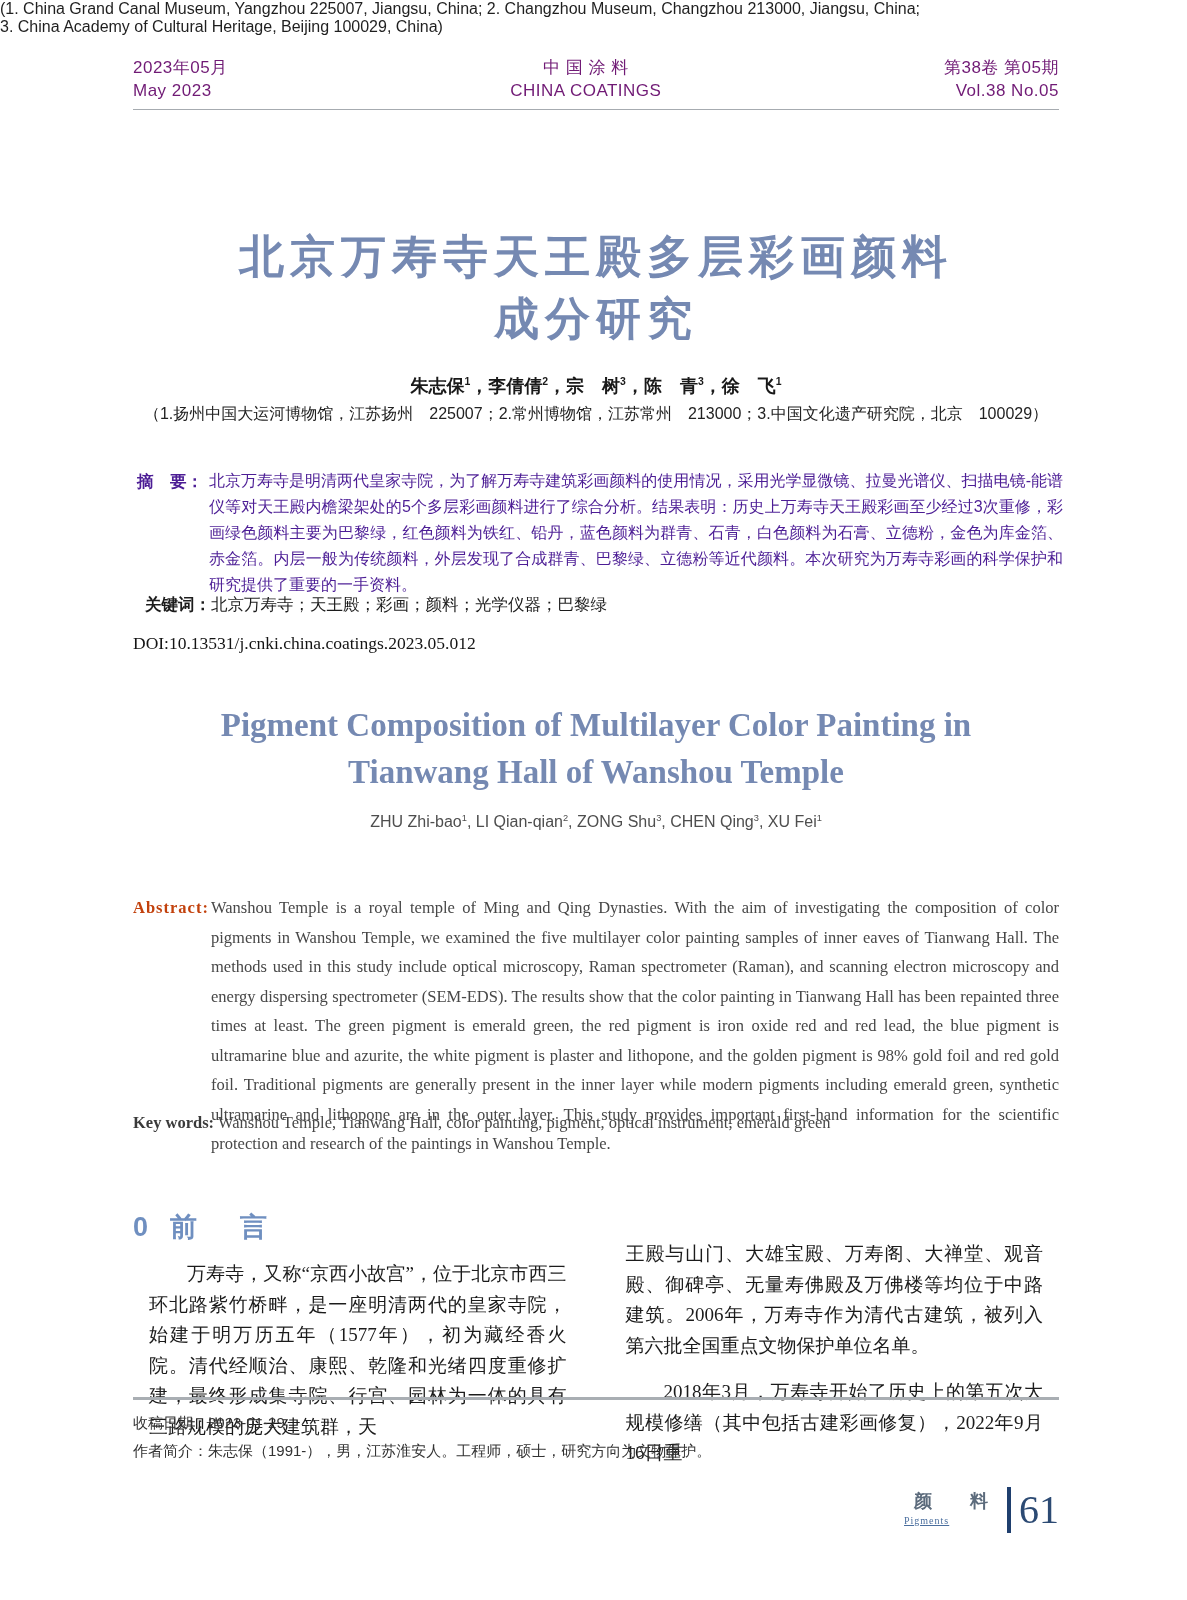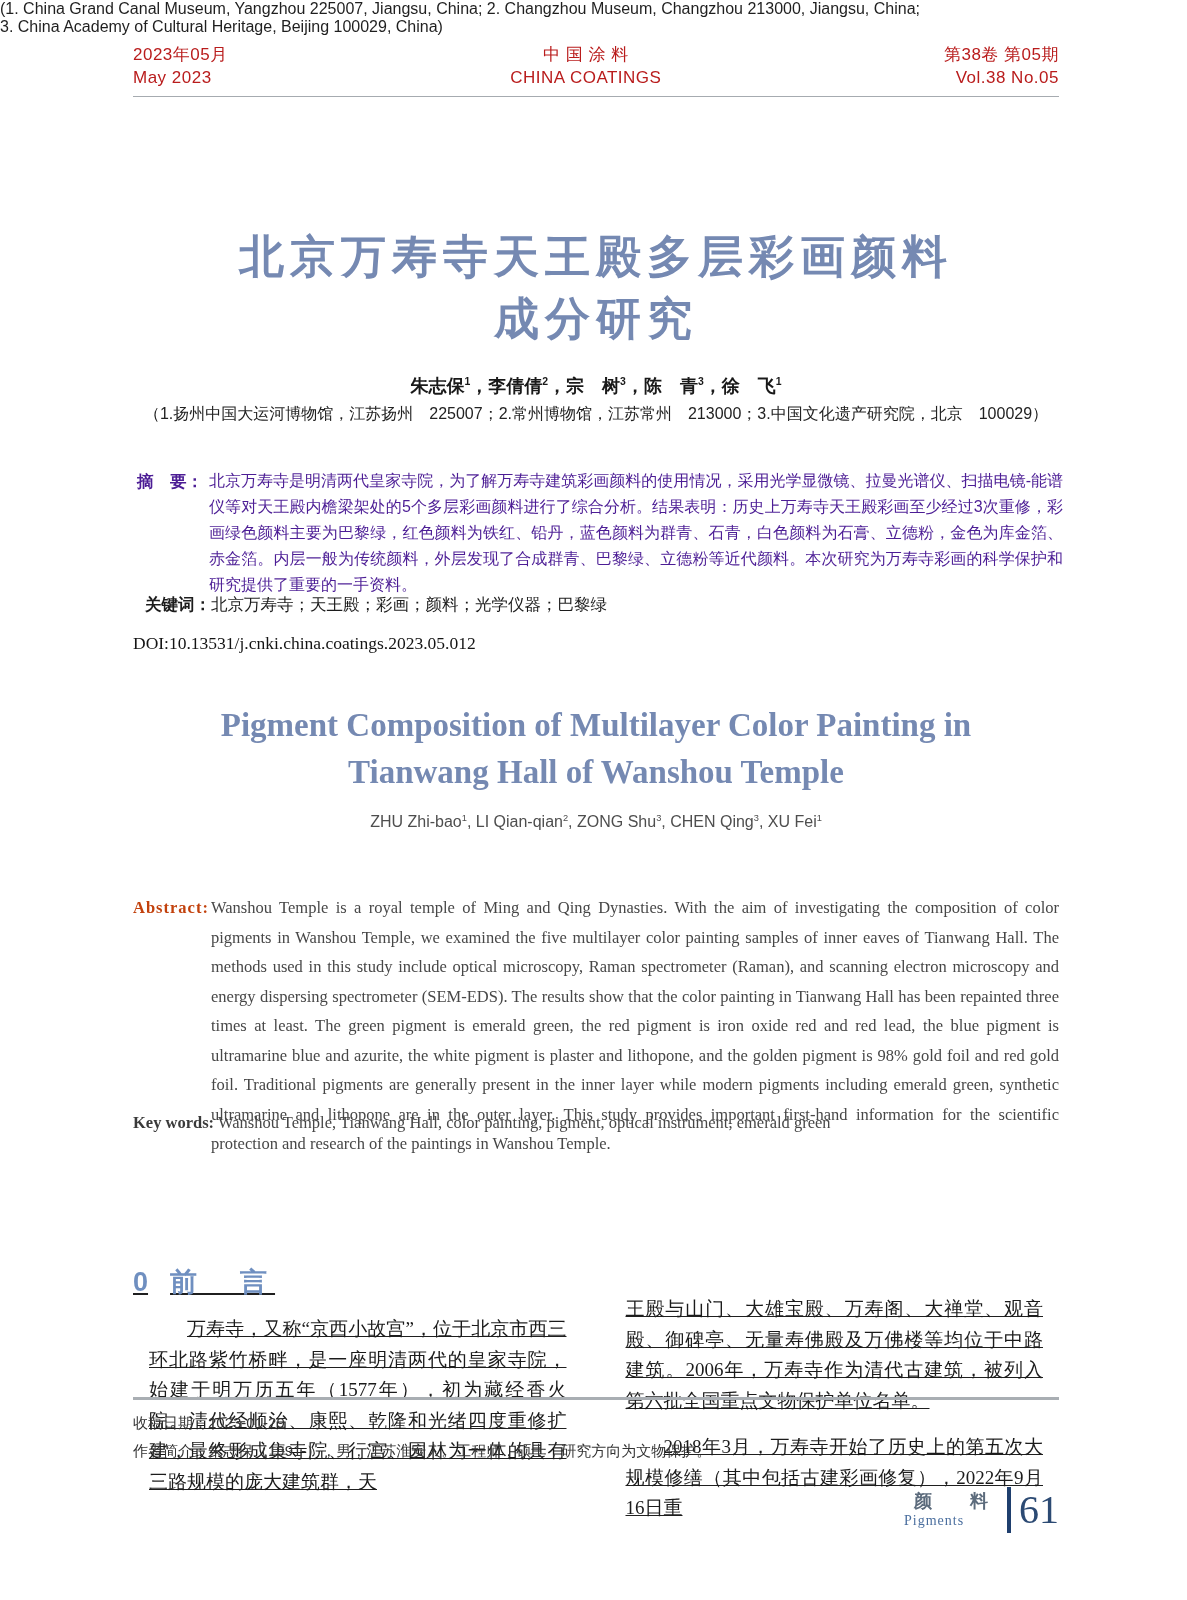--- a/index.html
+++ b/index.html
@@ -6,23 +6,23 @@
   .page {
     position:relative; width:1187px; height:1600px; margin:0 auto;
     background:#ffffff; overflow:hidden;
     font-family:"Liberation Sans", sans-serif; color:#1f1f1f;
   }
   .abs { position:absolute; }
   sup { font-size:0.58em; vertical-align:super; line-height:0; }
 
   
   .jheader {
-    top:43px; left:133px; width:926px;
+    top:56px; left:133px; width:926px;
     display:flex; justify-content:space-between; align-items:flex-end;
-    color:#b91c1c; font-size:17px; line-height:23px; letter-spacing:0.5px;
+    color:#701a75; font-size:17px; line-height:23px; letter-spacing:0.5px;
     padding-bottom:7px; border-bottom:1.5px solid #a6abb0;
   }
   .jh-col { white-space:nowrap; }
   .jh-center { text-align:center; }
   .jh-right { text-align:right; }
 
   
   .zh-title {
     top:226px; left:133px; width:926px; text-align:center;
     font-weight:bold; font-size:45px; line-height:62px; letter-spacing:6px;
@@ -91,22 +91,22 @@
   }
   .keywords-en {
     top:1111px; left:133px; width:926px;
     font-family:"Liberation Serif", serif;
     font-size:16.5px; line-height:24px; color:#474747; margin:0;
   }
   .keywords-en .kw-label { font-weight:bold; color:#3a3a3a; }
 
   
   .columns {
-    top:1266px; left:133px; width:926px;
-    display:flex; gap:27px;text-decoration:underline;
+    top:1211px; left:133px; width:926px;
+    display:flex; gap:27px;
   }
   .col { flex:1; min-width:0; }
   .sec-heading {
     margin:0 0 6px 0; color:#6f8fc0; font-size:27px; line-height:32px;
     font-weight:bold;
   }
   .sec-heading .sec-num { margin-right:22px; }
   .sec-heading .sec-title { letter-spacing:8px; }
   .body-para {
     margin:16px; font-family:"Liberation Serif", serif;
@@ -127,22 +127,22 @@
   .page-marker {
     top:1487px; right:128px;
     display:flex; align-items:center;
   }
   .pm-text { margin-right:9px; }
   .pm-zh {
     font-size:18px; font-weight:bold; color:#5c6b7c;
     letter-spacing:10px; text-indent:10px; white-space:nowrap; line-height:22px;
   }
   .pm-en {
-    font-family:"Liberation Serif", serif; font-size:14px; color:#4a6e9e;
-    letter-spacing:1px; line-height:18px;
+    font-family:"Liberation Serif", serif; font-size:10px; color:#4a6e9e;
+    letter-spacing:1px; line-height:18px;text-decoration:underline;
   }
   .pm-bar { width:4px; height:46px; background:#1f3f6e; margin-right:8px; }
   .pm-num {
     font-family:"Liberation Serif", serif; font-size:40px; color:#2c4a73; line-height:46px;
   }
 </style>
 </head>
 <body>
 
 <div class="page">

